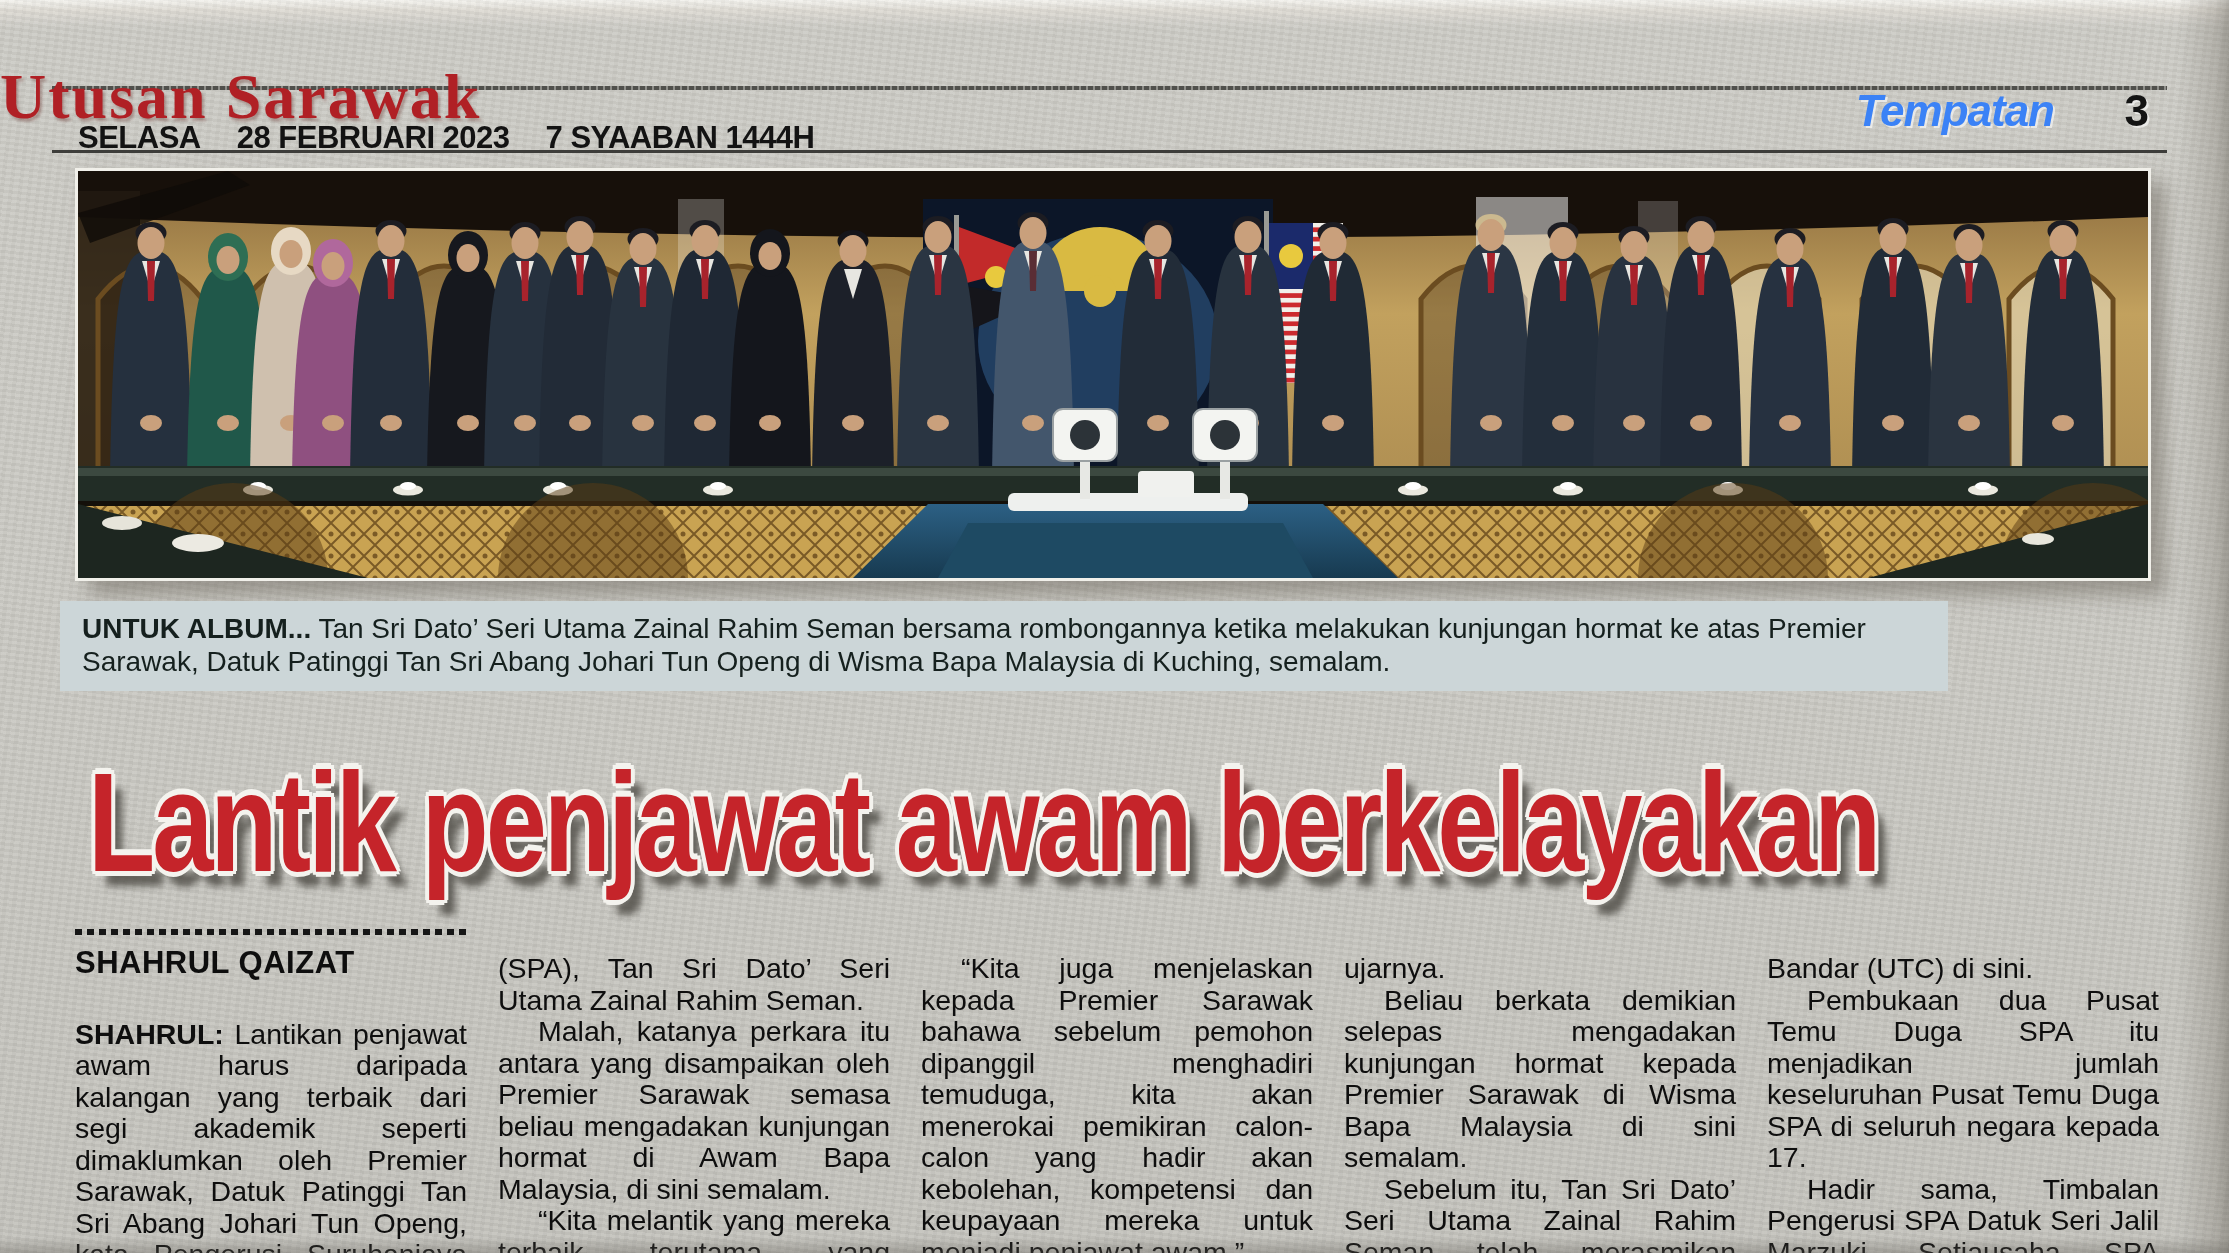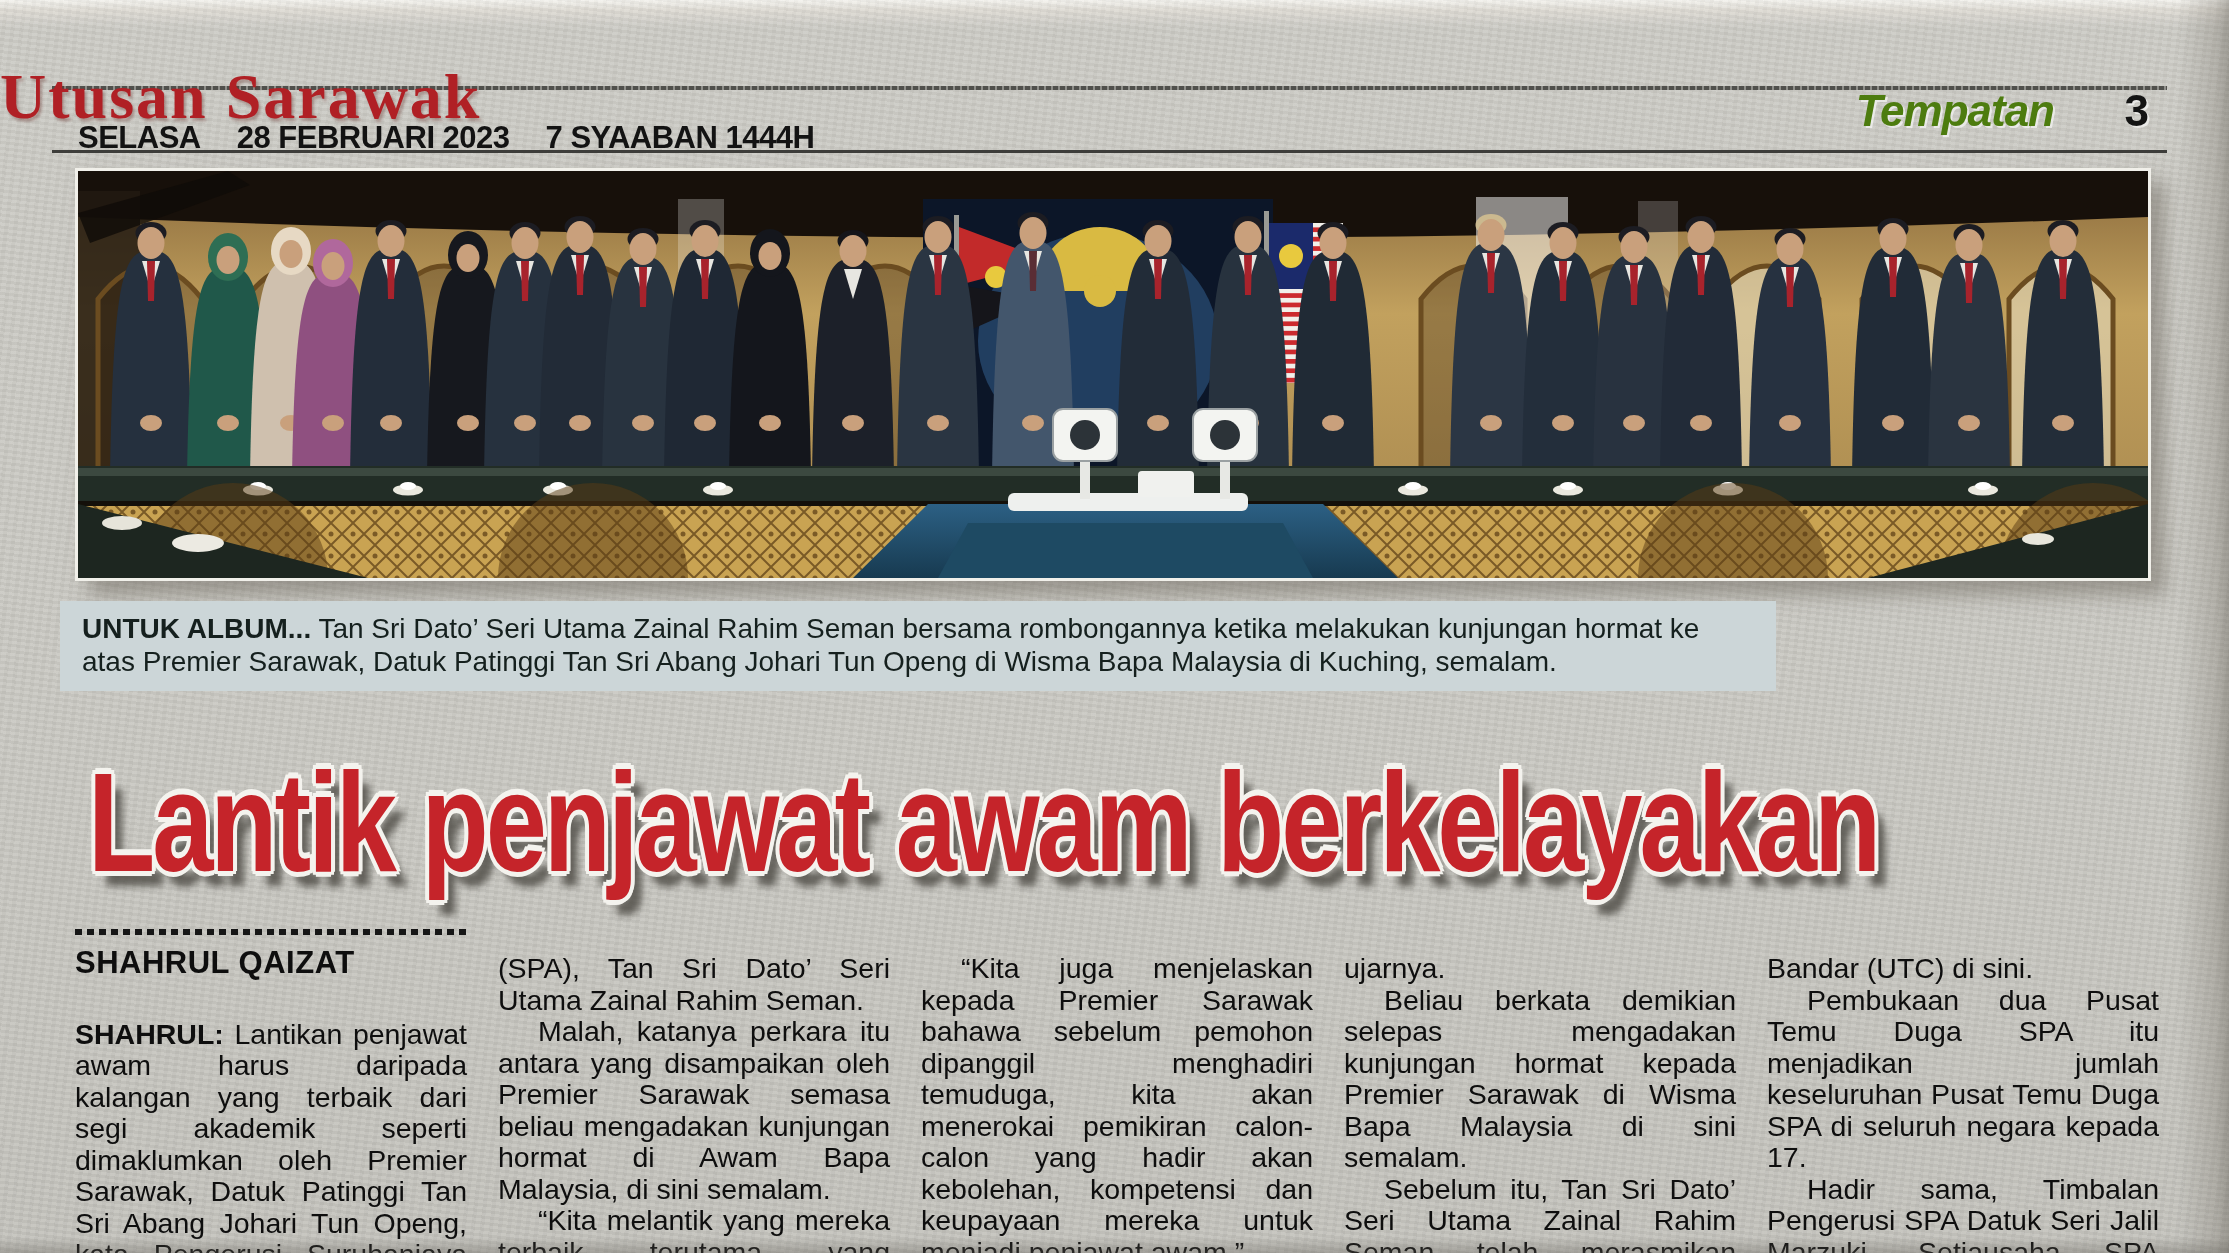--- a/index.html
+++ b/index.html
@@ -20,30 +20,30 @@
   .header-top-rule{position:absolute;left:52px;right:62px;top:86px;height:4px;
     background:repeating-linear-gradient(90deg,#50504c 0 5px,#8f8f8a 5px 7px);}
   .header-bottom-rule{position:absolute;left:52px;right:62px;top:150px;height:3px;background:#3d3d3a;}
 
   .date-line{position:absolute;left:78px;top:97px;display:flex;gap:36px;
     font-weight:bold;font-size:31px;letter-spacing:-.5px;color:#131313;margin-top:23px;}
   .masthead{position:absolute;left:0;right:0;top:60px;text-align:left;
     font-family:Liberation Serif, serif;font-weight:bold;font-size:64px;letter-spacing:2px;
     color:var(--masthead-red,#b02025);text-shadow:2px 3px 3px rgba(95,35,30,.35);}
   .section-label{position:absolute;right:175px;top:86px;font-size:44px;font-weight:bold;
-    font-style:italic;letter-spacing:-1px;color:#4d7c0f;text-shadow:2px 2px 0 rgba(255,255,255,.6);}
+    font-style:italic;letter-spacing:-1px;color:#3b82f6;text-shadow:2px 2px 0 rgba(255,255,255,.6);}
   .page-number{position:absolute;right:80px;top:86px;font-size:44px;font-weight:bold;color:#141414;
     text-shadow:2px 2px 0 rgba(255,255,255,.6);}
 
   .photo-frame{position:absolute;left:75px;top:168px;width:2070px;height:407px;
     border:3px solid #f1f0ea;background:#8a7a5a;
     box-shadow:14px 14px 18px rgba(105,100,90,.5);}
   .photo-frame svg{display:block;width:100%;height:100%;}
 
-  .caption{position:absolute;left:60px;top:601px;width:1716px;box-sizing:border-box;
+  .caption{position:absolute;left:60px;top:601px;width:1888px;box-sizing:border-box;
     background:var(--caption-bg,#ccd6d8);padding:11px 18px 13px 22px;
     font-size:28px;line-height:33px;color:#15201e;}
   .caption b{font-weight:bold;}
 
   .headline{position:absolute;left:88px;top:740px;width:2080px;white-space:nowrap;
     font-weight:bold;font-size:110px;letter-spacing:-3px;color:var(--headline-red,#c5242a);
     transform:scale(1,1.28);transform-origin:left top;
     text-shadow:
       -4px 0 0 #f4f3ee, 4px 0 0 #f4f3ee, 0 -4px 0 #f4f3ee, 0 4px 0 #f4f3ee,
       -3px -3px 0 #f4f3ee, 3px -3px 0 #f4f3ee, -3px 3px 0 #f4f3ee, 3px 3px 0 #f4f3ee,

